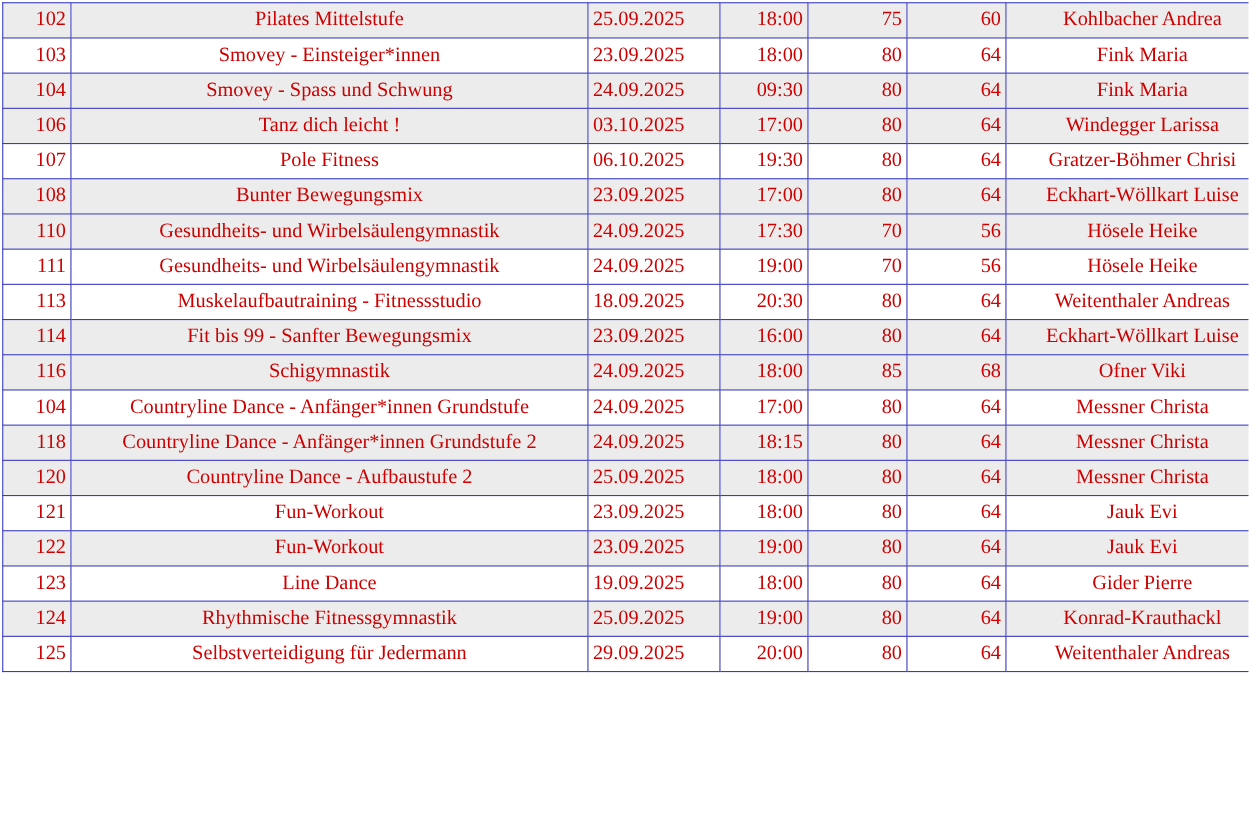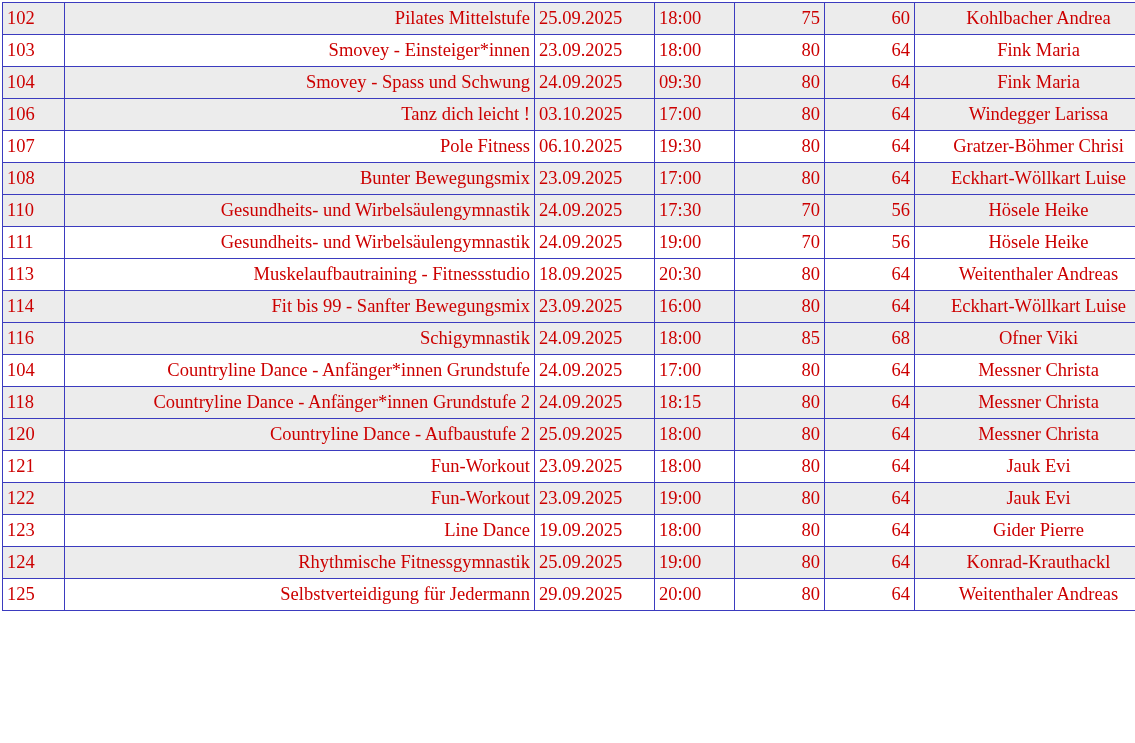--- a/index.html
+++ b/index.html
@@ -36,24 +36,24 @@
     white-space: nowrap;
     overflow: hidden;
     font-family: "Liberation Serif", serif;
   }
   tr.row-alt td {
     background: #ececec;
   }
   tr.row-plain td {
     background: #ffffff;
   }
-  .col-nr      { width: 62px;  }
-  .col-title   { width: 470px; text-align: right; }
+  .col-nr      { width: 62px;  text-align: right; }
+  .col-title   { width: 470px; text-align: center; }
   .col-date    { width: 120px; text-align: left; }
-  .col-time    { width: 80px;  text-align: left; }
+  .col-time    { width: 80px;  text-align: right; }
   .col-price1  { width: 90px;  text-align: right; }
   .col-price2  { width: 90px;  text-align: right; }
   .col-trainer { width: 248px; text-align: center; }
 </style>
 </head>
 <body>
 
 <div class="sheet">
   <table class="course-table">
     <colgroup>

